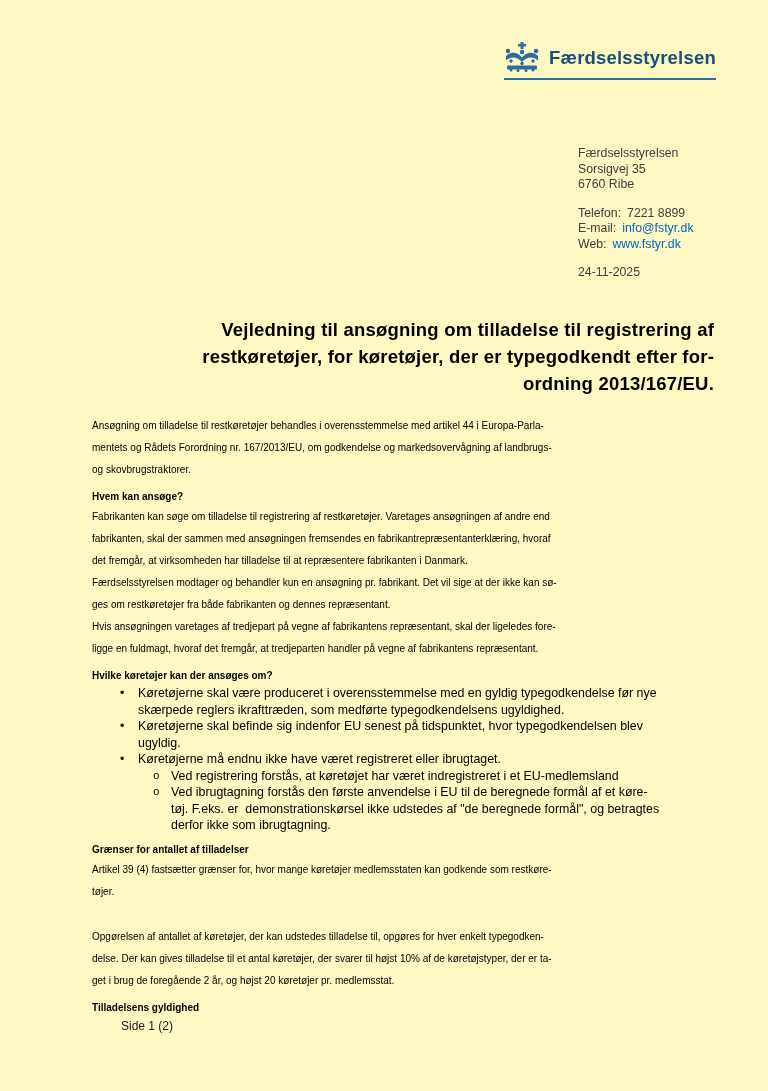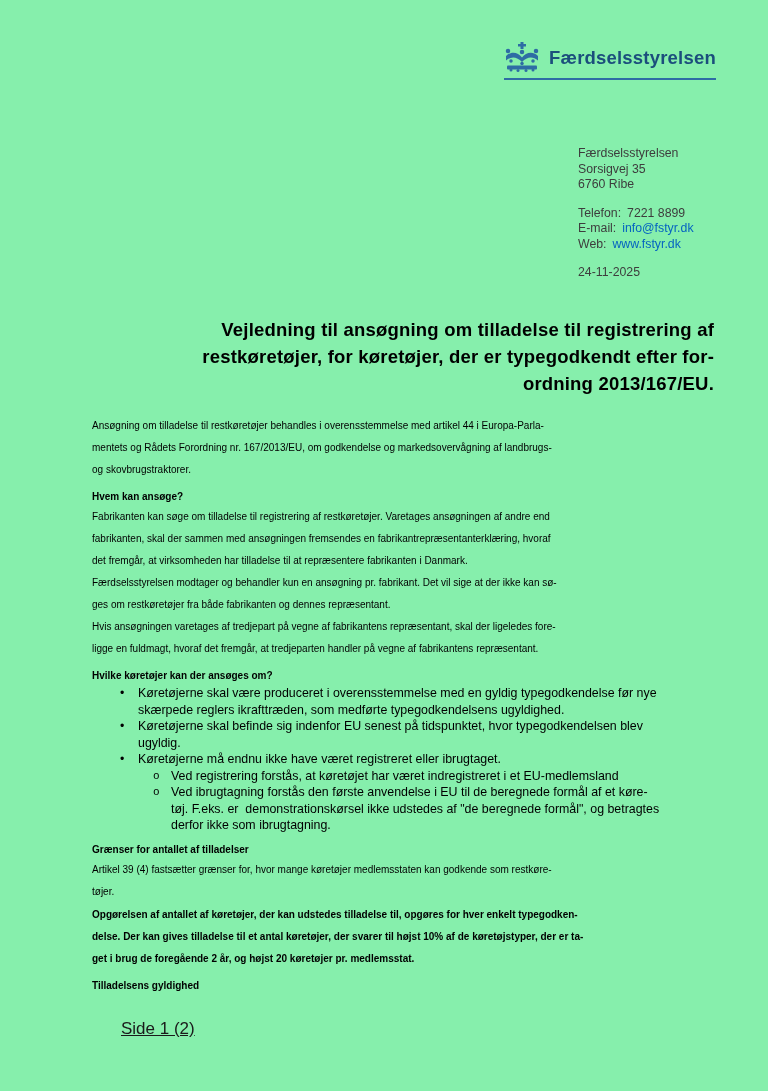--- a/index.html
+++ b/index.html
@@ -1,21 +1,21 @@
 <!DOCTYPE html>
 <html lang="da"><head>
 <meta charset="utf-8">
 <style>
   * { box-sizing: border-box; }
   html, body { margin: 0; padding: 0; background: #ffffff; }
   .page {
     position: relative;
     width: 768px;
     height: 1091px;
-    background: #86efac;
+    background: #fef9c3;
     overflow: hidden;
     color: #000;
     font-family: "Liberation Sans", sans-serif;
   }
 
   
   .logo {
     position: absolute;
     left: 504px;
     top: 42px;
@@ -70,37 +70,36 @@
     white-space: pre;
     color: #000;
   }
   .para {
     margin: 0;
     font-size: 10px;
     line-height: 22px;
     white-space: pre;
     color: #000;
   }
-  .para.spaced { margin-top: 1px; font-weight: bold; }
+  .para.spaced { margin-top: 23px; }
 
   .bullets { margin: 0; padding: 0; list-style: none; }
   .bullet { display: flex; font-size: 12.4px; line-height: 16.5px; }
   .bullet .marker { flex: 0 0 18px; }
   .bullet .text { white-space: pre; }
   .bullet.lvl1 { padding-left: 28px; }
   .bullet.lvl2 { padding-left: 61px; }
   .bullet.lvl2 .marker { font-family: "Liberation Mono", monospace; font-size: 11px; }
 
   .footer {
     position: absolute;
     left: 121px;
     top: 1019px;
-    font-size: 17px;
+    font-size: 12px;
     color: #1a1a1a;
-    text-decoration: underline;
   }
 </style>
 </head>
 <body>
 
 <div class="page">
 
   <div class="logo">
     <div class="logo-row">
       <span style="display:inline-flex;">

